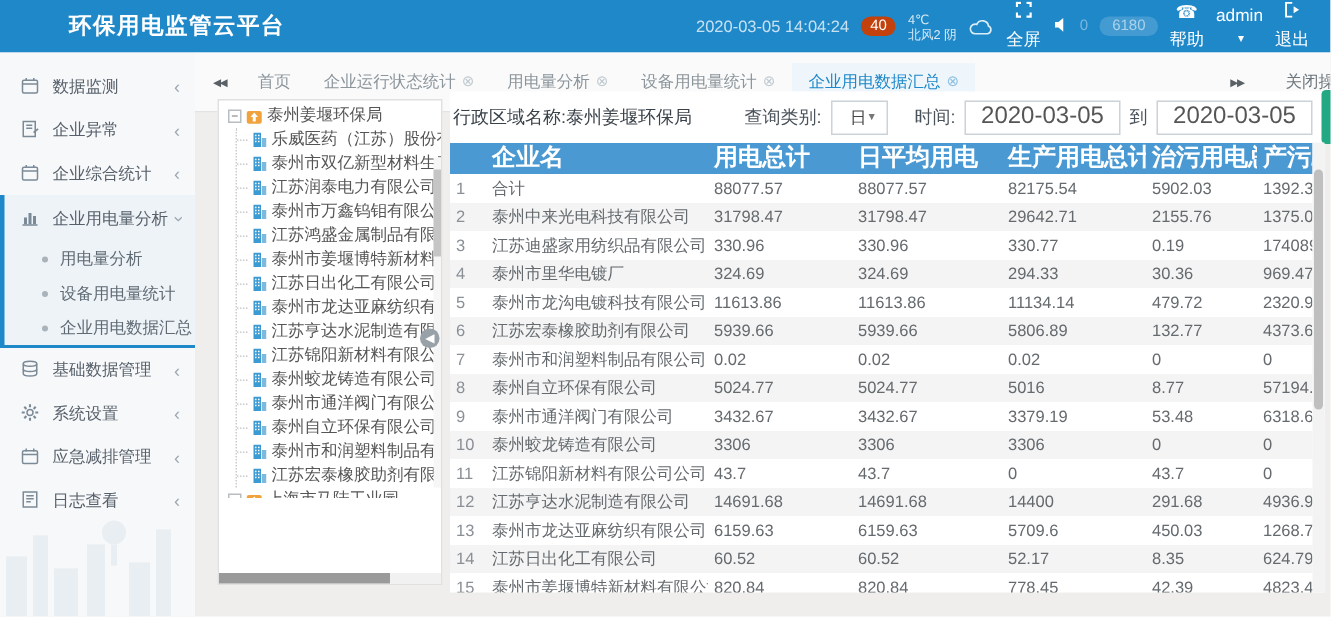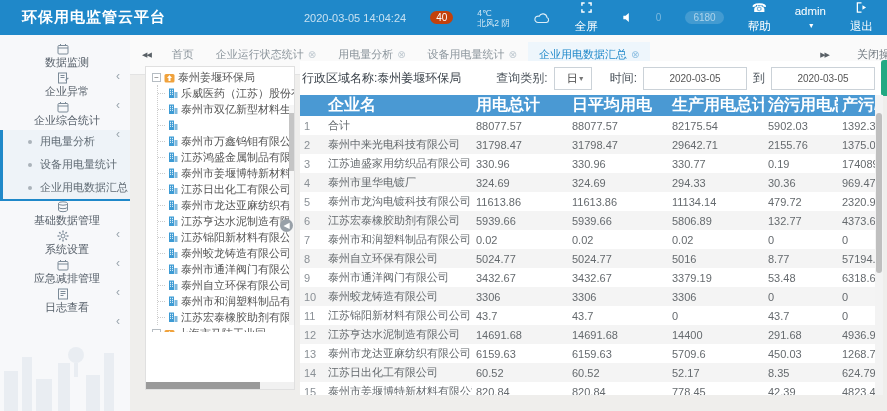--- a/index.html
+++ b/index.html
@@ -3,37 +3,37 @@
 <meta charset="utf-8">
 <style>
   * { margin:0; padding:0; box-sizing:border-box; }
   html,body { width:887px; height:411px; overflow:hidden; }
   body { font-family:"Liberation Sans","DejaVu Sans",sans-serif; background:#efeeec; }
   .app { position:relative; width:887px; height:411px; overflow:hidden; }
 
   
   .hdr { position:absolute; top:0; left:0; right:0; height:35px; background:#1f88c9;
          display:flex; align-items:center; color:#fff; }
-  .hdr-title { font-size:15px; font-weight:bold; letter-spacing:1px; padding-left:22px; }
-  .hdr-right { margin-left:auto; display:flex; align-items:center; gap:24px; padding-right:14px; }
+  .hdr-title { font-size:15px; font-weight:bold; letter-spacing:1px; padding-left:22px;margin-left:24px; }
+  .hdr-right { margin-left:auto; display:flex; align-items:center; gap:8px; padding-right:14px; }
   .hdr-dt { font-size:11px; color:rgba(255,255,255,.75); }
   .aqi { background:#c2410c; color:#fff; font-size:10px; border-radius:8px; padding:1px 6px; }
   .wx { display:flex; flex-direction:column; font-size:8.5px; line-height:10px; color:rgba(255,255,255,.8); }
   .hbtn { display:flex; align-items:center; gap:4px; font-size:11.5px; color:#fff; cursor:pointer;flex-direction:column; }
   .faint0 { font-size:10px; color:rgba(255,255,255,.4); }
   .faintpill { font-size:10px; color:rgba(255,255,255,.55); background:rgba(255,255,255,.16);
                border-radius:8px; padding:1px 8px; }
   .caret { font-size:8px; margin-left:2px; }
   .phone-ic { font-size:12px; }
 
   
   .sidebar { position:absolute; top:35px; left:0; width:130px; bottom:0; background:#f7f8fa;
              padding-top:8px; overflow:hidden; }
   .sb-item { display:flex; align-items:center; height:29px; padding:0 10px 0 14px;
-             color:#57606a; font-size:11px; cursor:pointer;flex-direction:column; }
+             color:#57606a; font-size:11px; cursor:pointer; }
   .sb-icon { width:13px; height:13px; margin-right:8px; color:#7b8a97; display:inline-flex; }
   .sb-icon svg { width:12px; height:12px; }
   .sb-label { white-space:nowrap; }
   .sb-caret { margin-left:auto; color:#9aa5ad; font-size:12px; line-height:1; }
   .sb-group.expanded { border-left:3px solid #1f88c9; background:#eef3f8; border-bottom:2px solid #1f88c9; }
   .sb-group.expanded .sb-item { padding-left:11px; height:31px; }
   .sb-subitem { display:flex; align-items:center; height:23px; padding-left:25px;
                 font-size:11px; color:#5f6a73; cursor:pointer; }
   .dot { width:4px; height:4px; border-radius:50%; background:#aab3ba; margin-right:8px; flex:none; }
   .skyline { position:absolute; bottom:0; left:0; opacity:.65; }
@@ -80,21 +80,21 @@
   
   .main { position:absolute; left:170px; top:0; right:4px; height:334px; background:#fff; }
   .toolbar { height:34px; display:flex; align-items:center; font-size:12px; color:#394149;
              gap:6px; padding:0 2px; }
   .region { margin-right:29px; white-space:nowrap; }
   .lbl { color:#4a525a; white-space:nowrap; }
   .sel { width:84px; height:23px; border:1px solid #cbd2d8; display:flex; align-items:center;
          padding:0 6px 0 12px; font-size:11px; color:#444; background:#fff; cursor:pointer; }
   .sel .car { margin-left:auto; font-size:7px; color:#777; }
   .dinput { width:104px; height:23px; border:1px solid #cbd2d8; text-align:center;
-            font-size:10px; color:#555; background:#fff; outline:none; }
+            font-size:16px; color:#555; background:#fff; outline:none; }
   .export { margin-left:auto; margin-right:10px; background:#22a983; border:none; color:#fff;
             font-size:10.5px; padding:4px 10px; border-radius:3px; display:flex; align-items:center;
             gap:4px; cursor:pointer; }
   .tbl-wrap { overflow:hidden; height:300px; margin-right:8px; }
   table { border-collapse:collapse; table-layout:fixed; width:642px; }
   th { background:#4a99d3; color:#fff; font-weight:bold; font-size:16px; height:21px;
        text-align:left; padding:0 4px; white-space:nowrap; overflow:hidden; }
   td { font-size:11px; color:#656a6e; height:19px; padding:0 4px; white-space:nowrap; overflow:hidden; }
   tbody tr:nth-child(even) td { background:#f4f4f4; }
   td.num { color:#8a9096; }
@@ -205,20 +205,32 @@
               <line x1="1" y1="5" x2="11" y2="5" stroke="currentColor"></line>
               <line x1="3.5" y1="1" x2="3.5" y2="3" stroke="currentColor"></line>
               <line x1="8.5" y1="1" x2="8.5" y2="3" stroke="currentColor"></line>
             </svg>
           </span>
           <span class="sb-label">企业综合统计</span>
           <span class="sb-caret">‹</span>
         </div>
       </div>
       <div class="sb-group expanded">
+        <div class="sb-item">
+          <span class="sb-icon">
+            <svg viewBox="0 0 12 12">
+              <line x1="1" y1="11" x2="11" y2="11" stroke="currentColor"></line>
+              <rect x="2" y="6" width="2" height="4.5" fill="currentColor"></rect>
+              <rect x="5" y="3" width="2" height="7.5" fill="currentColor"></rect>
+              <rect x="8" y="5" width="2" height="5.5" fill="currentColor"></rect>
+            </svg>
+          </span>
+          <span class="sb-label">企业用电量分析</span>
+          <span class="sb-caret" style="transform: rotate(-90deg);">‹</span>
+        </div>
         <div class="sb-subitem">
           <span class="dot"></span>
           <span>用电量分析</span>
         </div>
         <div class="sb-subitem">
           <span class="dot"></span>
           <span>设备用电量统计</span>
         </div>
         <div class="sb-subitem">
           <span class="dot"></span>
@@ -378,20 +390,21 @@
                   <g fill="#fff">
                     <rect x="2" y="1.8" width="1" height="1"></rect>
                     <rect x="4" y="1.8" width="1" height="1"></rect>
                     <rect x="2" y="3.8" width="1" height="1"></rect>
                     <rect x="4" y="3.8" width="1" height="1"></rect>
                     <rect x="2" y="5.8" width="1" height="1"></rect>
                     <rect x="4" y="5.8" width="1" height="1"></rect>
                   </g>
                 </svg>
               </span>
+              <span>江苏润泰电力有限公司</span>
             </div>
             <div class="t-item">
               <span class="t-dash"></span>
               <span class="t-ic">
                 <svg width="10" height="10" viewBox="0 0 10 10">
                   <rect x="1" y="0.5" width="5" height="9.5" fill="#3d9bd4"></rect>
                   <rect x="6.5" y="4" width="3" height="6" fill="#7db8dd"></rect>
                   <g fill="#fff">
                     <rect x="2" y="1.8" width="1" height="1"></rect>
                     <rect x="4" y="1.8" width="1" height="1"></rect>

